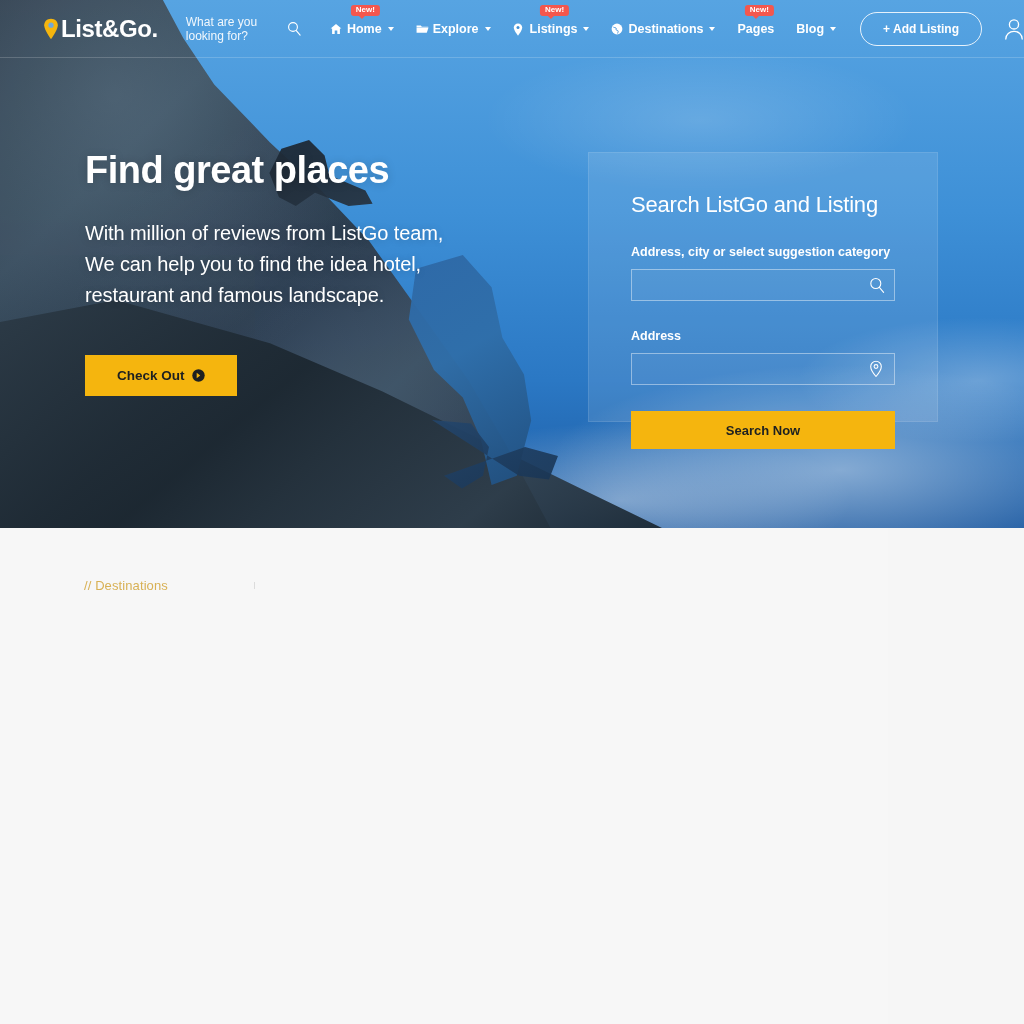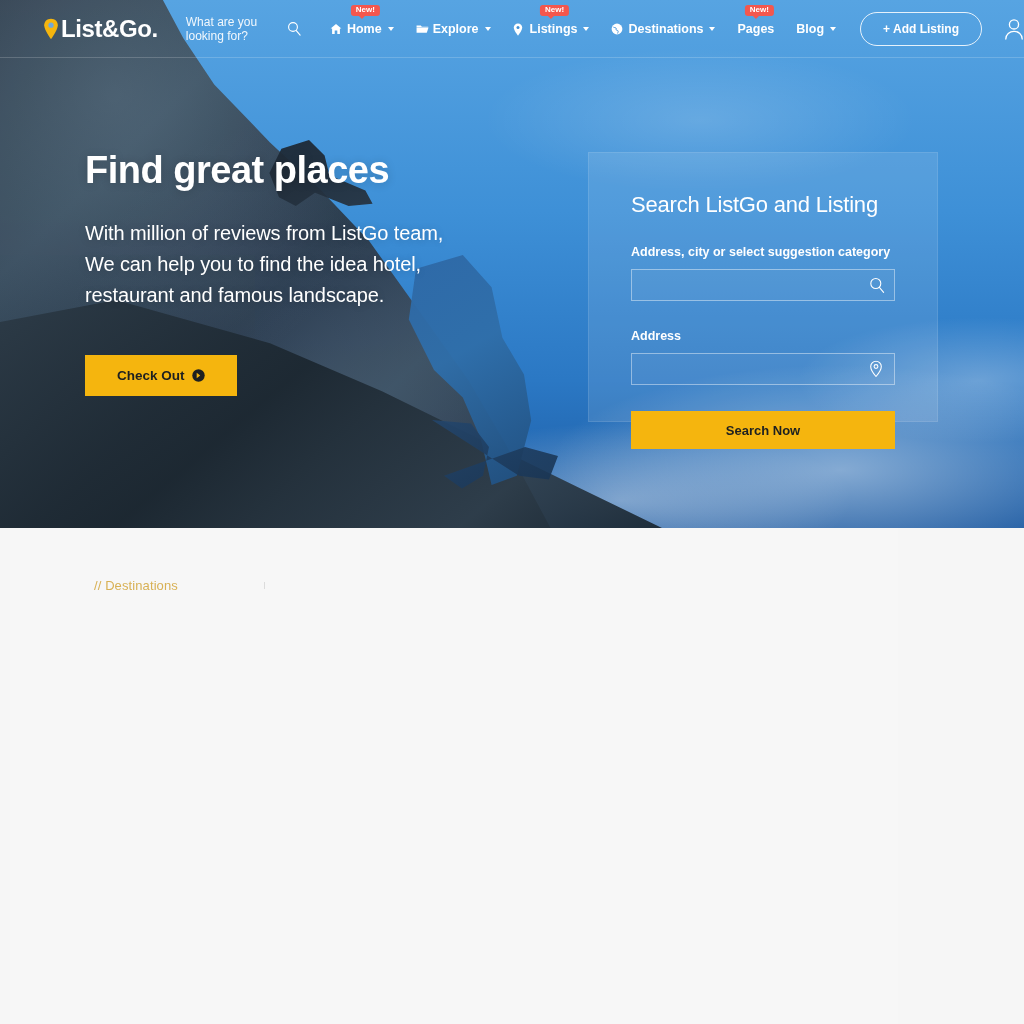--- a/index.html
+++ b/index.html
@@ -202,21 +202,21 @@
   }
   .search-now {
     margin-top: 26px; width: 100%; height: 38px;
     background: #f5b50e; border: none; cursor: pointer;
     color: #1d2021; font-size: 13px; font-weight: 700;
     font-family: "Liberation Sans", sans-serif;
   }
 
   
   .featured {
-    position: absolute; left: 10px; top: 528px;
+    position: absolute; left: 0; top: 528px;
     width: 888px; height: 496px;
     background: #f7f7f7;
   }
   .sec-head {
     position: absolute; left: 84px; top: 50px;
     display: flex; align-items: flex-start;
   }
   .sec-left { width: 140px; }
   .sec-eyebrow {
     color: #d8b155; font-size: 13px; font-weight: 500;

